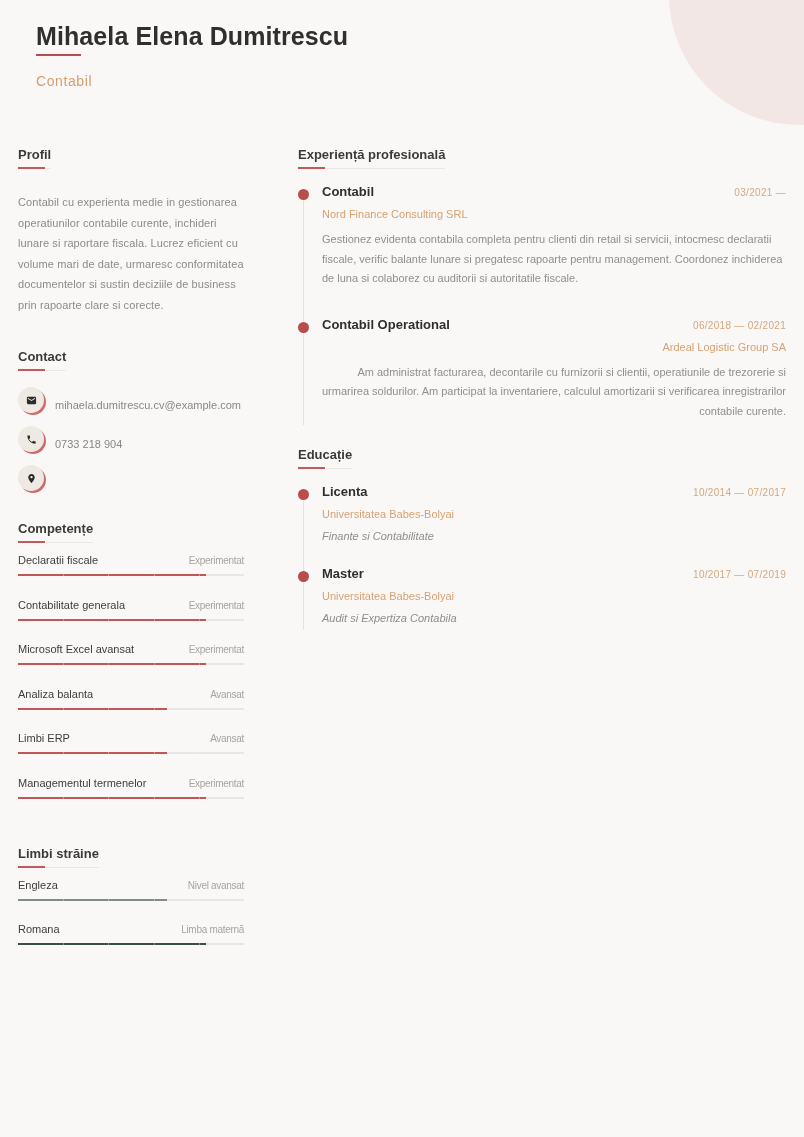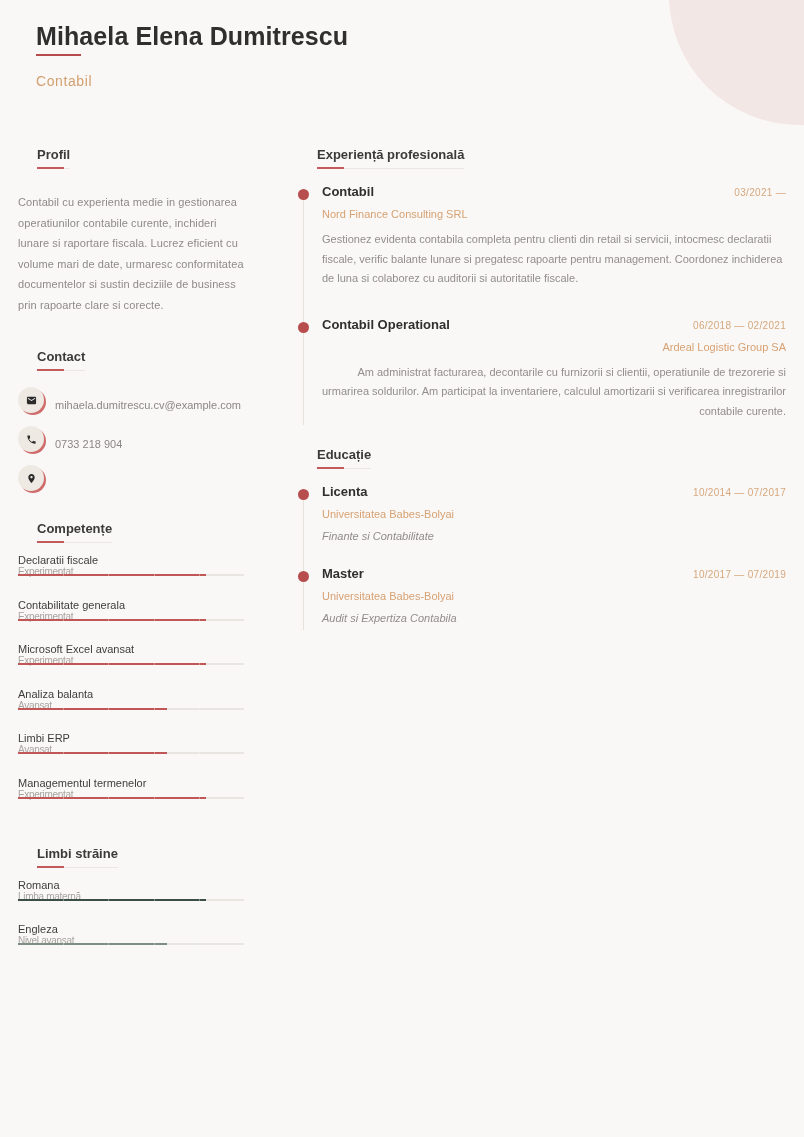--- a/index.html
+++ b/index.html
@@ -27,21 +27,21 @@
     content: ""; position: absolute; left: 0; bottom: -1px;
     width: 45px; height: 2px; background: #b54b4b;
   }
   .role { margin-top: 18px; font-size: 14px; color: #d39f6f; letter-spacing: 0.6px; }
 
   .left { position: absolute; left: 18px; top: 145px; width: 226px; }
   .right { position: absolute; left: 298px; top: 145px; width: 488px; }
 
   .sec-title {
     font-size: 13px; font-weight: bold; color: #3a3a3a;
-    padding-bottom: 6px; position: relative; display: inline-block; margin-left: 19px;
+    padding-bottom: 6px; position: relative; display: inline-block;
   }
   .sec-title::before {
     content: ""; position: absolute; left: 0; bottom: -1px;
     width: 100%; height: 1px; background: #ece7e3;
   }
   .sec-title::after {
     content: ""; position: absolute; left: 0; bottom: -1px;
     width: 27px; height: 2px; background: #c25a5a;
   }
 
@@ -62,21 +62,21 @@
   }
   .contact-icon svg { width: 11px; height: 11px; }
   .contact-text {
     margin-left: 11px; font-size: 11px; line-height: 15px;
     color: #8a8785; word-break: break-all; padding-top: 1px;
   }
 
   .skills { margin-top: 28px; }
   .skill-list { margin-top: 10px; }
   .skill { position: relative; height: 44.6px; }
-  .skill-row { display: flex; justify-content: space-between; align-items: baseline; padding-top: 2px; flex-direction: column; }
+  .skill-row { display: flex; justify-content: space-between; align-items: baseline; padding-top: 2px; }
   .skill-name { font-size: 11px; color: #3d3d3d; }
   .skill-level { font-size: 10px; color: #a8a3a0; letter-spacing: -0.3px; }
   .bar {
     position: absolute; left: 0; top: 22px; width: 226px; height: 2px;
     background: #e9e5e1;
   }
   .bar-fill { position: absolute; left: 0; top: 0; height: 2px; background: #c05656; }
   .bar-seg {
     position: absolute; top: 0; width: 1px; height: 2px; background: rgba(250,248,246,0.35);
   }
@@ -232,38 +232,38 @@
           </div>
       </div>
     </div>
   </section>
 
   <section class="langs">
     <h2 class="sec-title">Limbi străine</h2>
     <div class="lang-list">
       <div class="skill">
         <div class="skill-row">
+            <span class="skill-name">Engleza</span>
+            <span class="skill-level">Nivel avansat</span>
+          </div>
+        <div class="bar">
+            <div class="bar-fill lang-fill-grey" style="width: 66%;"></div>
+            <span class="bar-seg" style="left: 20%;"></span>
+            <span class="bar-seg" style="left: 40%;"></span>
+            <span class="bar-seg" style="left: 60%;"></span>
+            <span class="bar-seg" style="left: 80%;"></span>
+          </div>
+      </div>
+      <div class="skill">
+        <div class="skill-row">
             <span class="skill-name">Romana</span>
             <span class="skill-level">Limba maternă</span>
           </div>
         <div class="bar">
             <div class="bar-fill lang-fill-dark" style="width: 83%;"></div>
-            <span class="bar-seg" style="left: 20%;"></span>
-            <span class="bar-seg" style="left: 40%;"></span>
-            <span class="bar-seg" style="left: 60%;"></span>
-            <span class="bar-seg" style="left: 80%;"></span>
-          </div>
-      </div>
-      <div class="skill">
-        <div class="skill-row">
-            <span class="skill-name">Engleza</span>
-            <span class="skill-level">Nivel avansat</span>
-          </div>
-        <div class="bar">
-            <div class="bar-fill lang-fill-grey" style="width: 66%;"></div>
             <span class="bar-seg" style="left: 20%;"></span>
             <span class="bar-seg" style="left: 40%;"></span>
             <span class="bar-seg" style="left: 60%;"></span>
             <span class="bar-seg" style="left: 80%;"></span>
           </div>
       </div>
     </div>
   </section>
 </aside>
 

